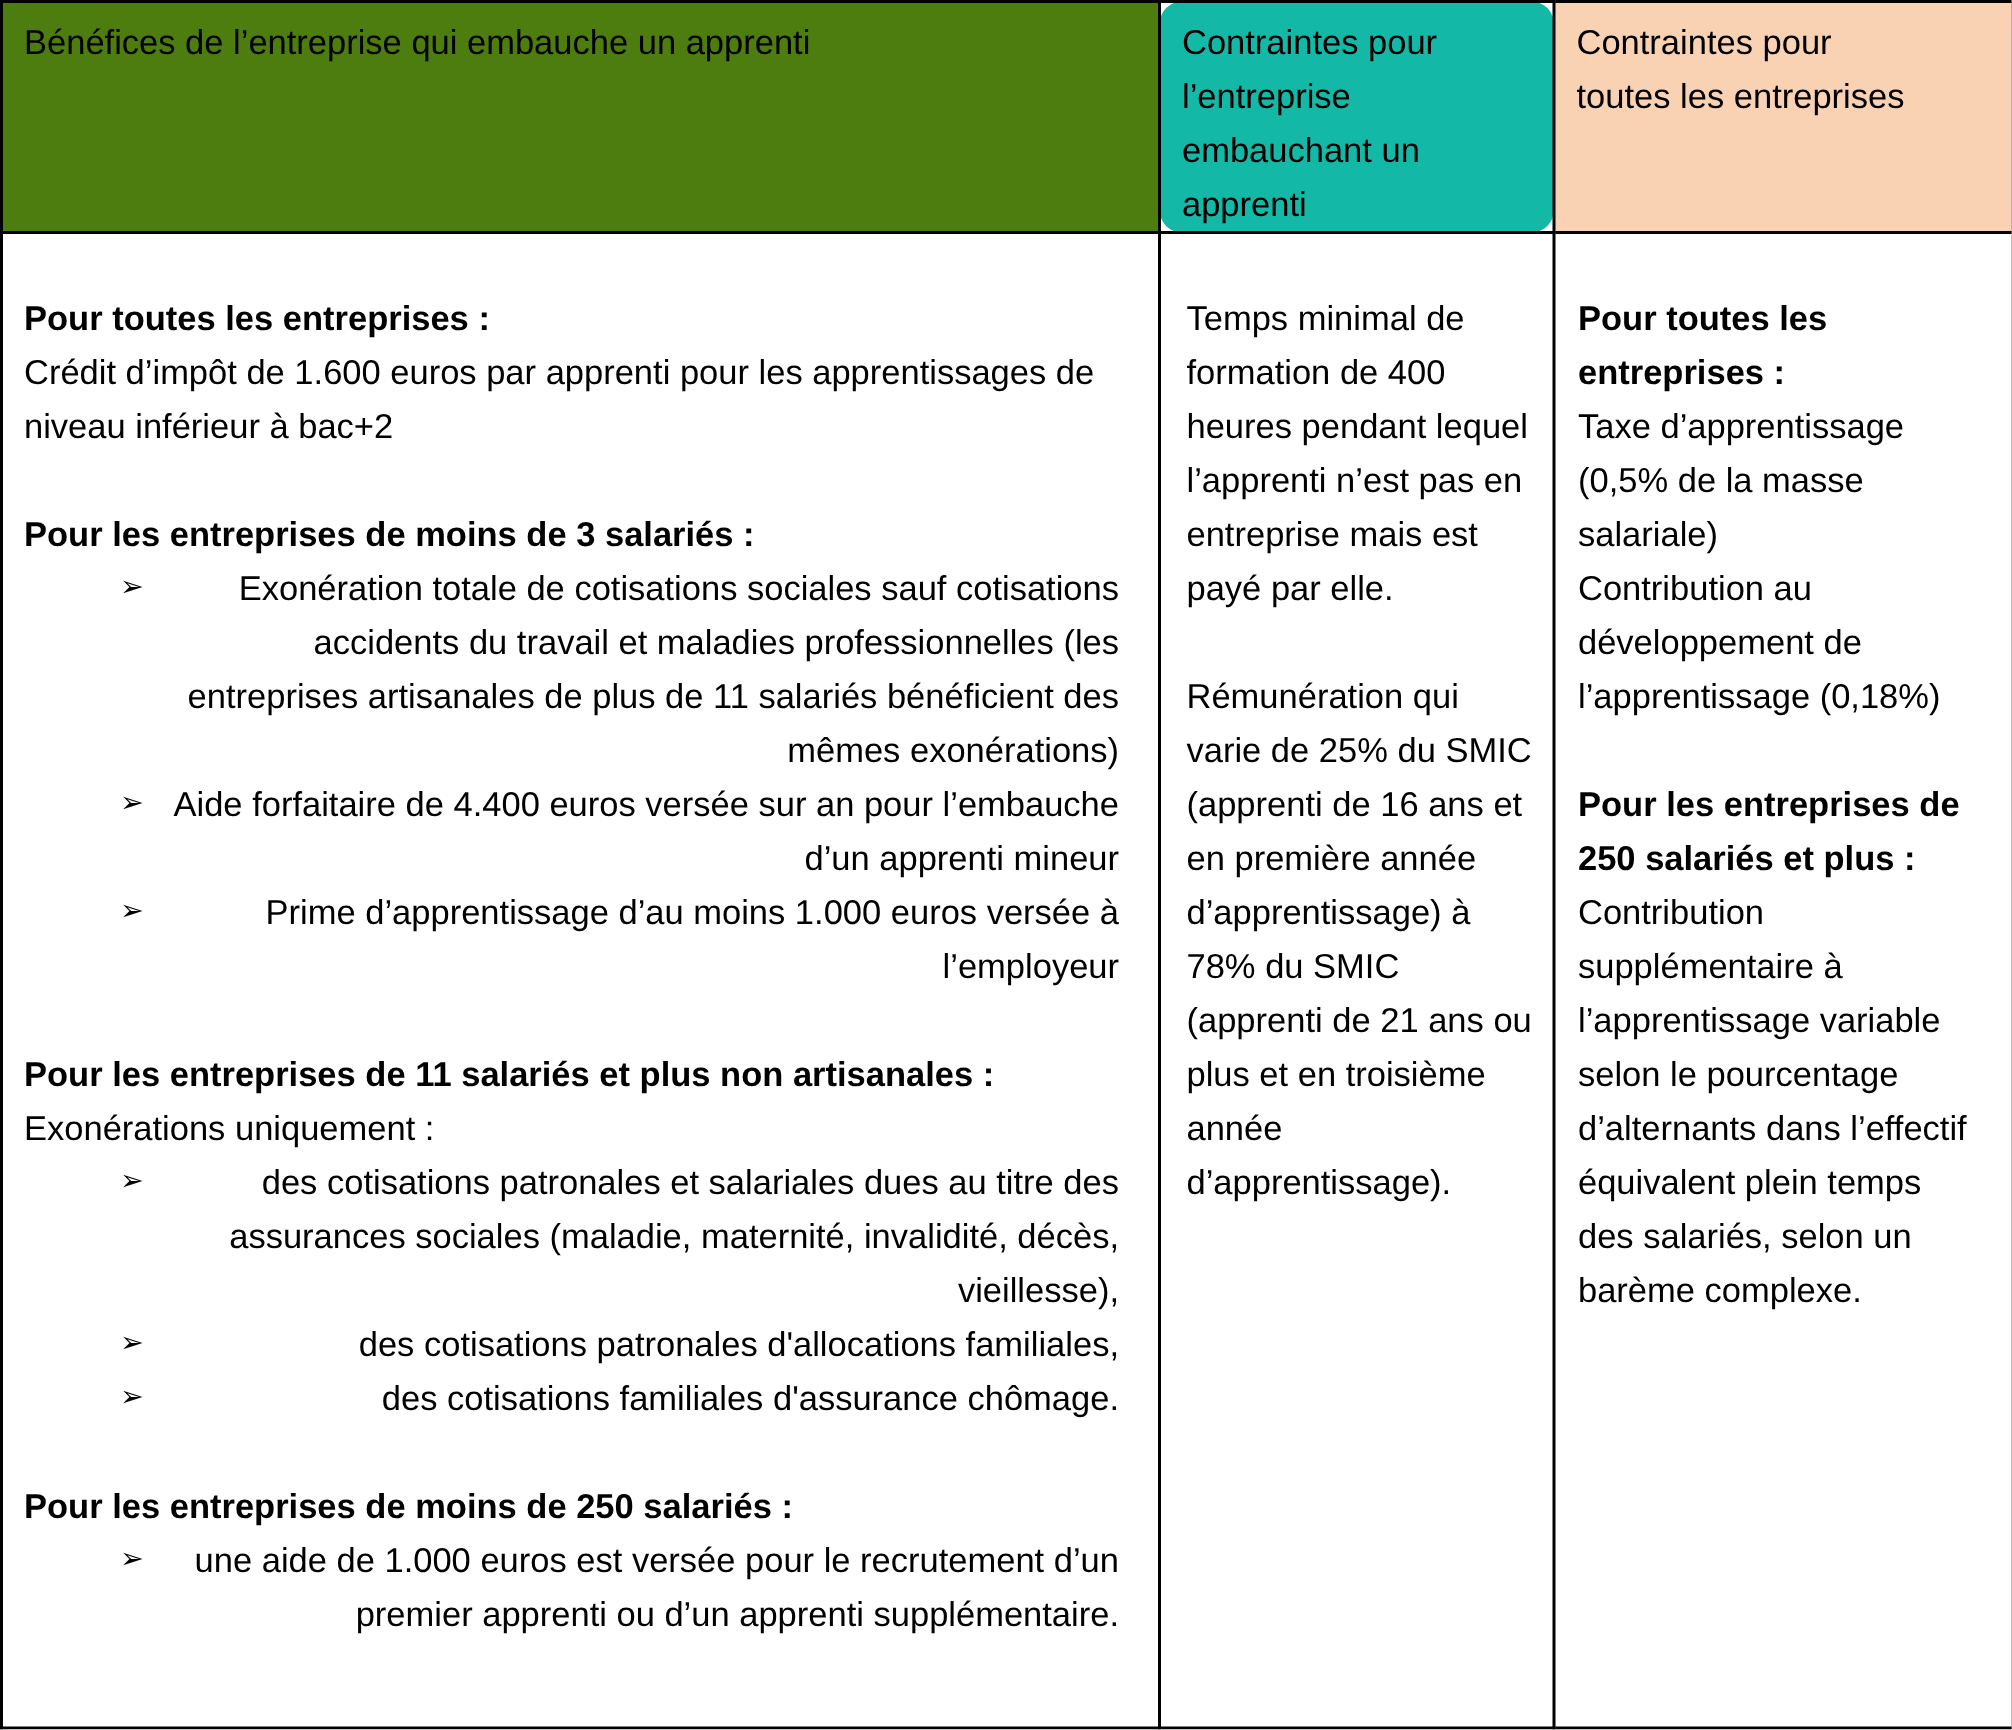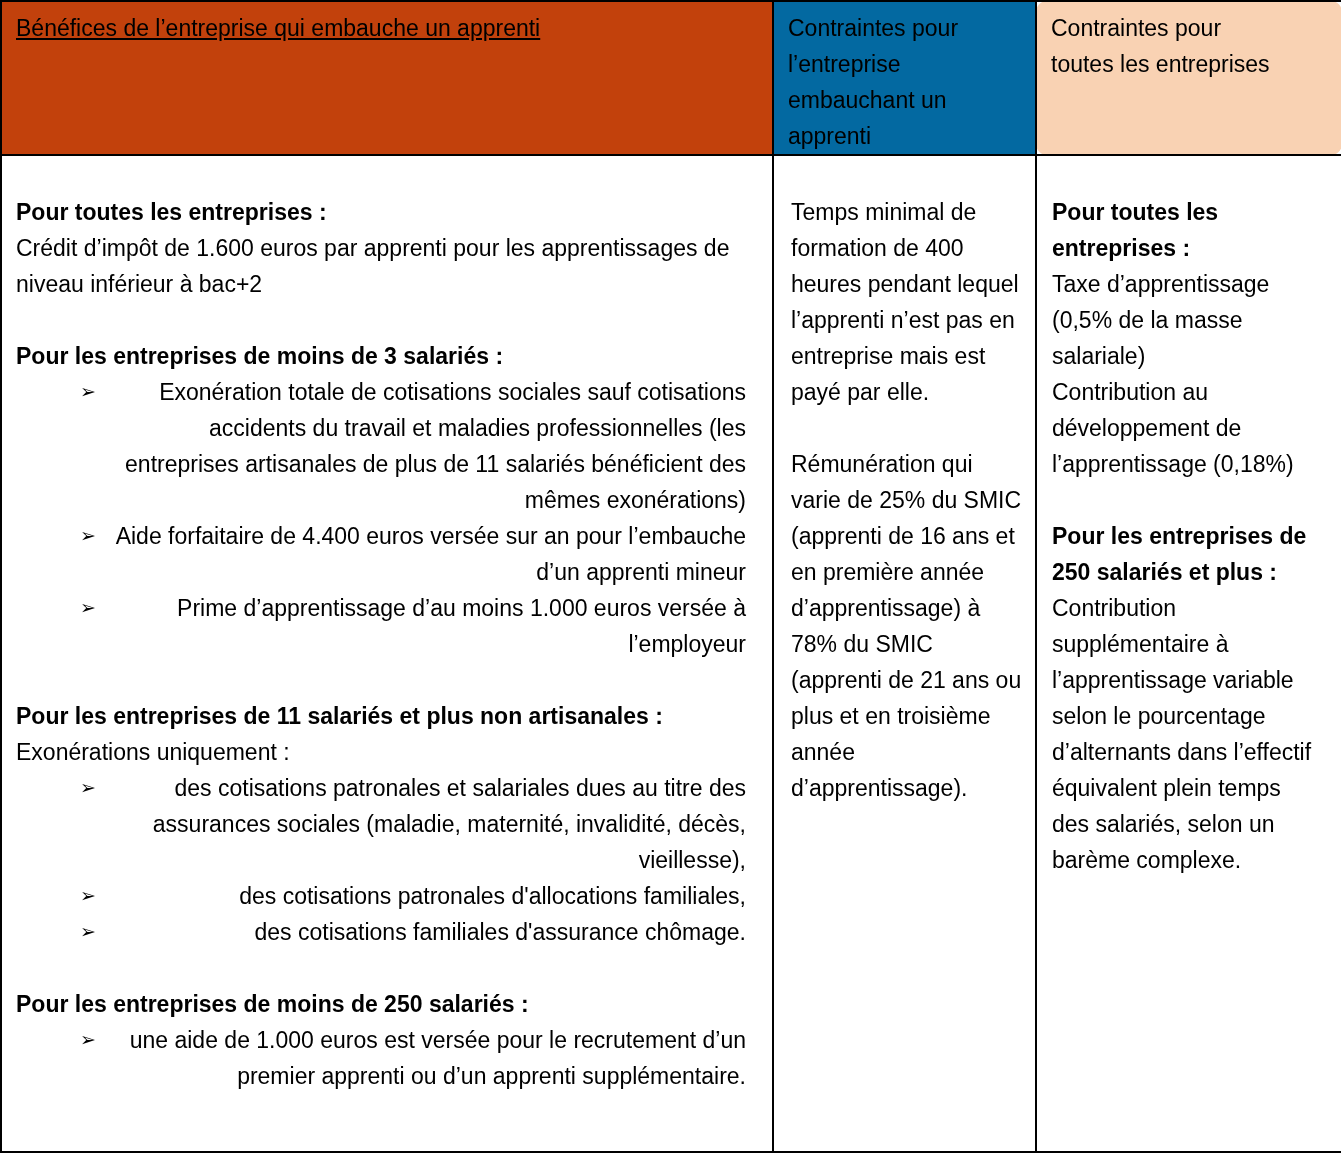--- a/index.html
+++ b/index.html
@@ -16,21 +16,21 @@
     table-layout: fixed;
   }
   table.doc td {
     border: 2px solid #000000;
     vertical-align: top;
     font-size: 23px;
     line-height: 36px;
   }
   tr.hdr-row { height: 146px; }
   td.hdr { padding: 8px 12px 0 14px; }
-  td.hdr.hdr-c3 { padding-right: 56px; border-radius: 11px; }
+  td.hdr.hdr-c3 { padding-right: 56px; }
   td.body-c1 { padding: 38px 26px 0 14px; }
   td.body-c2 { padding: 38px 10px 0 17px; border-radius: 17px; }
   td.body-c3 { padding: 38px 26px 0 15px; }
   .hsec {
     font-weight: bold;
     margin: 0;
   }
   p.para { margin: 0; }
   .spacer { height: 36px; }
   ul.arrows { list-style: none; margin: 0; padding: 0; }
@@ -47,24 +47,24 @@
 <body>
 
 <table class="doc">
   <colgroup>
     <col style="width:772px">
     <col style="width:263px">
     <col style="width:306px">
   </colgroup>
   <tbody>
       <tr class="hdr-row">
-    <td class="hdr hdr-c1" style="background: #c2410c; text-decoration: underline;">
+    <td class="hdr hdr-c1" style="background: #4d7c0f;">
       <span>Bénéfices de l’entreprise qui embauche un apprenti</span>
     </td>
-    <td class="hdr hdr-c2" style="background: #0369a1;">
+    <td class="hdr hdr-c2" style="background: #14b8a6; border-radius: 15px;">
       <span>Contraintes pour l’entreprise embauchant un apprenti</span>
     </td>
     <td class="hdr hdr-c3" style="background: rgb(249, 210, 179);">
       <span>Contraintes pour toutes les entreprises</span>
     </td>
   </tr>
   <tr>
 
     <td class="body-c1">
       <div class="hsec">Pour toutes les entreprises :</div>

